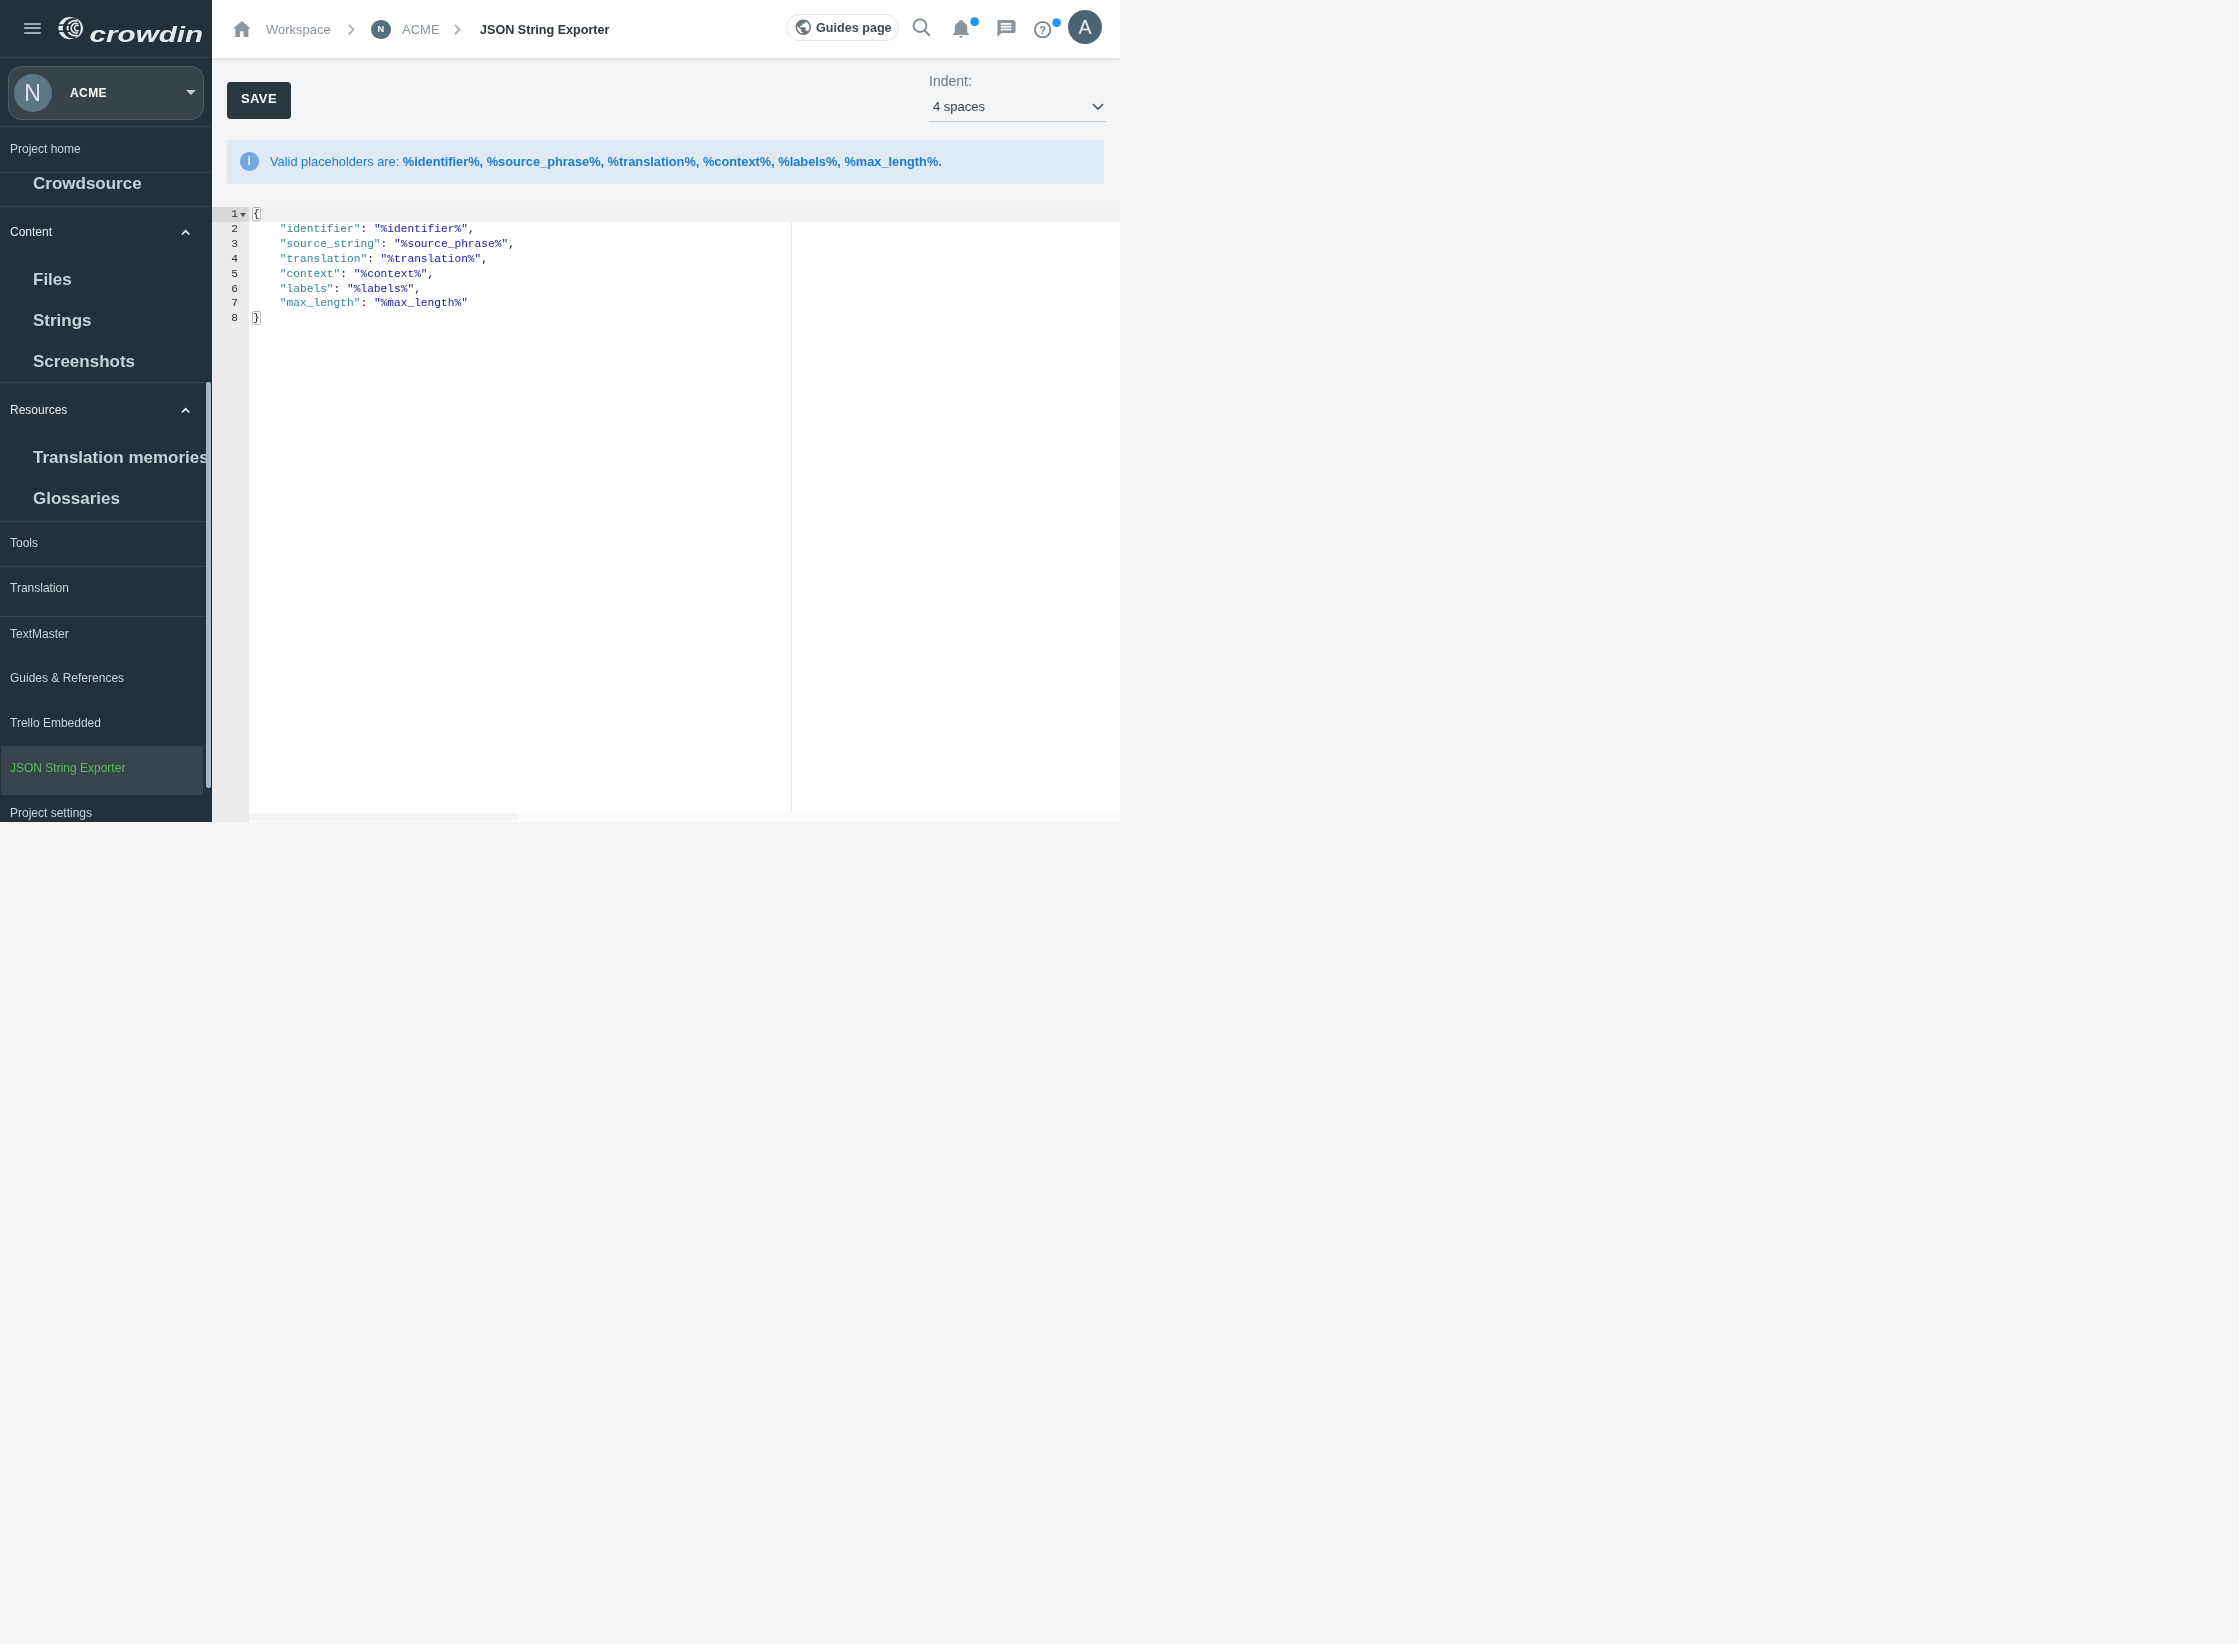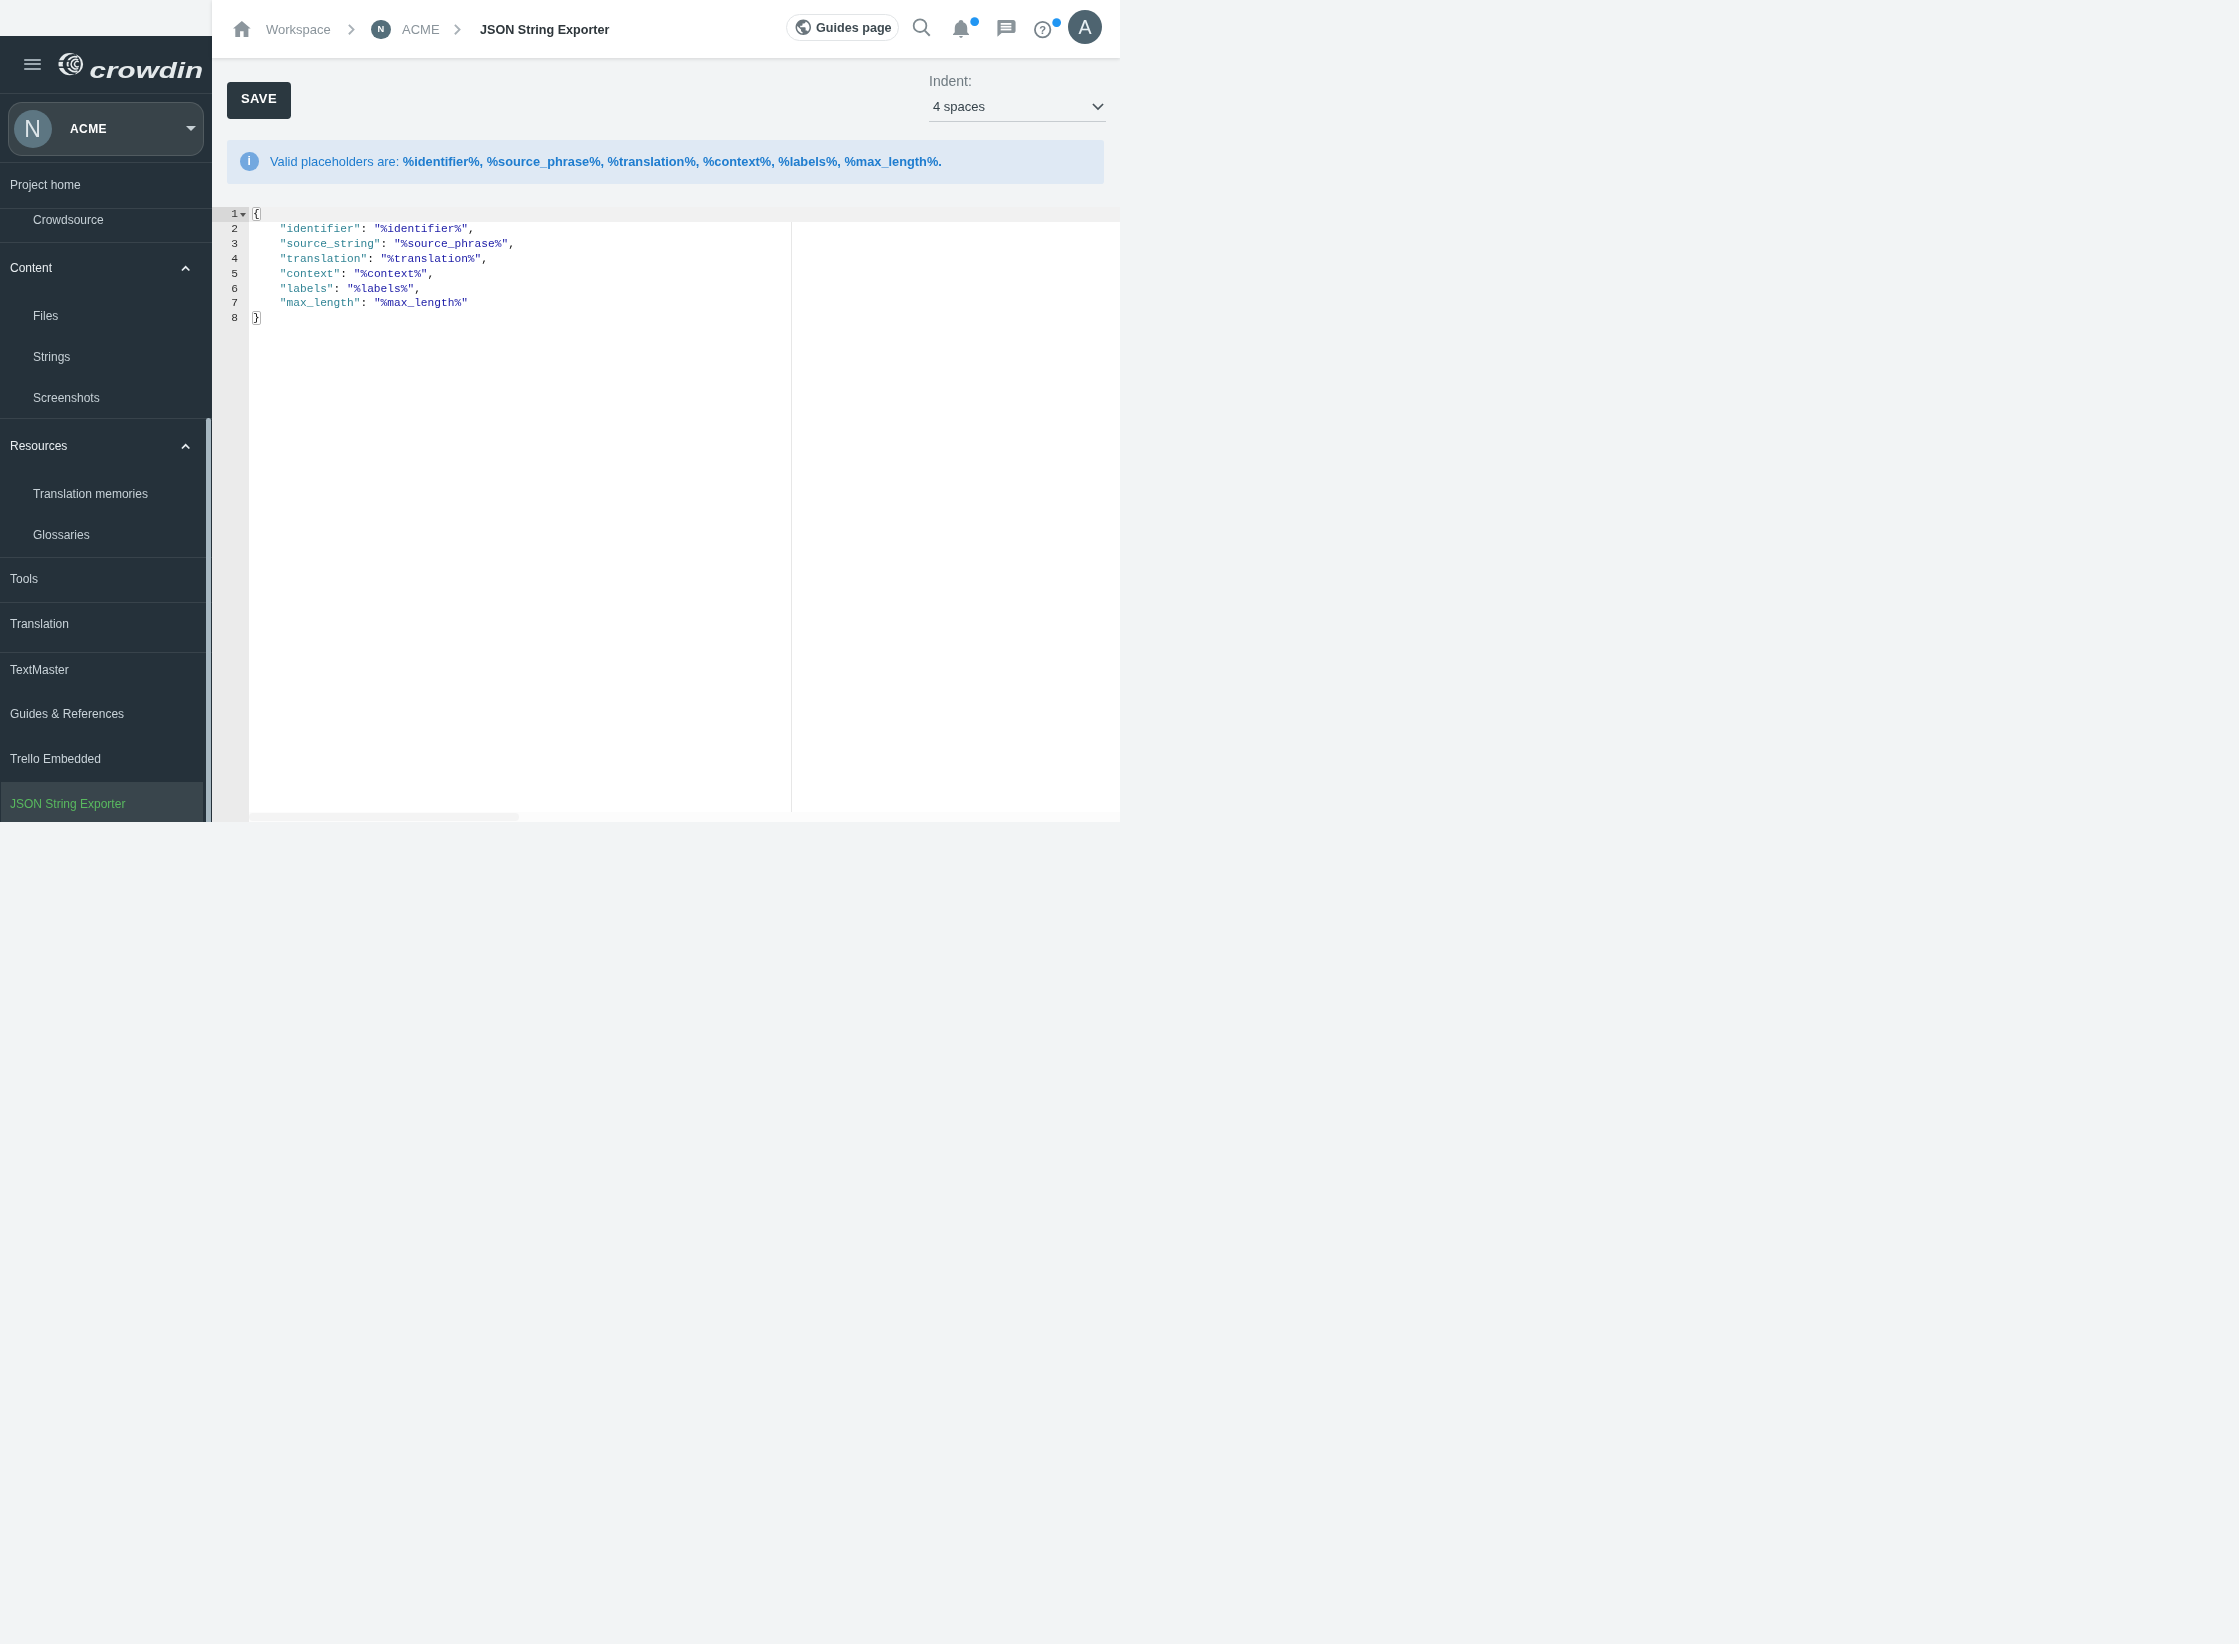--- a/index.html
+++ b/index.html
@@ -1,32 +1,32 @@
 <!DOCTYPE html>
 <html style="font-size:15px"><head>
 <meta charset="utf-8">
 <style>
   * { margin:0; padding:0; box-sizing:border-box; }
   html,body { width:1120px; height:822px; overflow:hidden; }
   body { font-family:"Liberation Sans", sans-serif; position:relative; background:#F2F4F5; }
   .abs { position:absolute; }
 
   
-  #sidebar { position:absolute; left:0; top:0; width:212px; height:822px; background:#25313A;margin-top:36px; }
+  #sidebar { position:absolute; left:0; top:0; width:212px; height:822px; background:#25313A; }
   .sdiv { position:absolute; left:0; width:212px; height:0.9px; background:rgba(255,255,255,0.09); }
   .burger b { position:absolute; left:24px; width:17px; height:2.1px; background:#9DA9B1; border-radius:0.9px; }
   .acmebox { position:absolute; left:8px; top:66px; width:196px; height:54px; border-radius:14px;
              background:#384349; border:0.9px solid rgba(255,255,255,0.13); }
   .n-av { position:absolute; left:13.5px; top:74px; width:38px; height:38px; border-radius:50%;
           background:#5D7682; color:#DDE5E9; font-size:23px; font-weight:300; line-height:38px; text-align:center; }
   .acmetxt { position:absolute; left:70px; top:86px; font-size:12px; font-weight:700; letter-spacing:0.4px; color:#FFF; }
   .caret { position:absolute; left:186px; top:90px; width:0; height:0;
            border-left:5px solid transparent; border-right:5px solid transparent; border-top:5.8px solid #C6CFD4; }
   .it { position:absolute; height:18.6px; line-height:18.6px; color:#C9D3D9; font-size:12px; left:10px; white-space:nowrap; }
-  .sub { font-size:12px; left:33px; color:#C6D0D6; }
+  .sub { font-size:17px; left:33px; color:#C6D0D6;font-weight:bold; }
   .hdr { font-weight:500; color:#E8EDF0; }
   .chev { position:absolute; left:181px; width:9.3px; height:9.3px; }
   .activeband { position:absolute; left:0.9px; top:746px; width:202px; height:49px; background:#39454C; }
   .thumb { position:absolute; left:206px; top:382px; width:4.7px; height:406px; border-radius:2.3px; background:#A6B7C1; }
 
   
   #topbar { position:absolute; left:212px; top:0; width:908px; height:58px; background:#fff;
             box-shadow:0 1.4px 3.7px rgba(0,0,0,0.13); z-index:3; }
   .crumb { position:absolute; top:22.4px; height:15px; line-height:15px; font-size:13px; color:#8A949B; white-space:nowrap; }
   .pill { position:absolute; left:574px; top:14px; width:113px; height:27px; border:0.9px solid #E2E5E7; border-radius:13.5px; background:#fff; }

